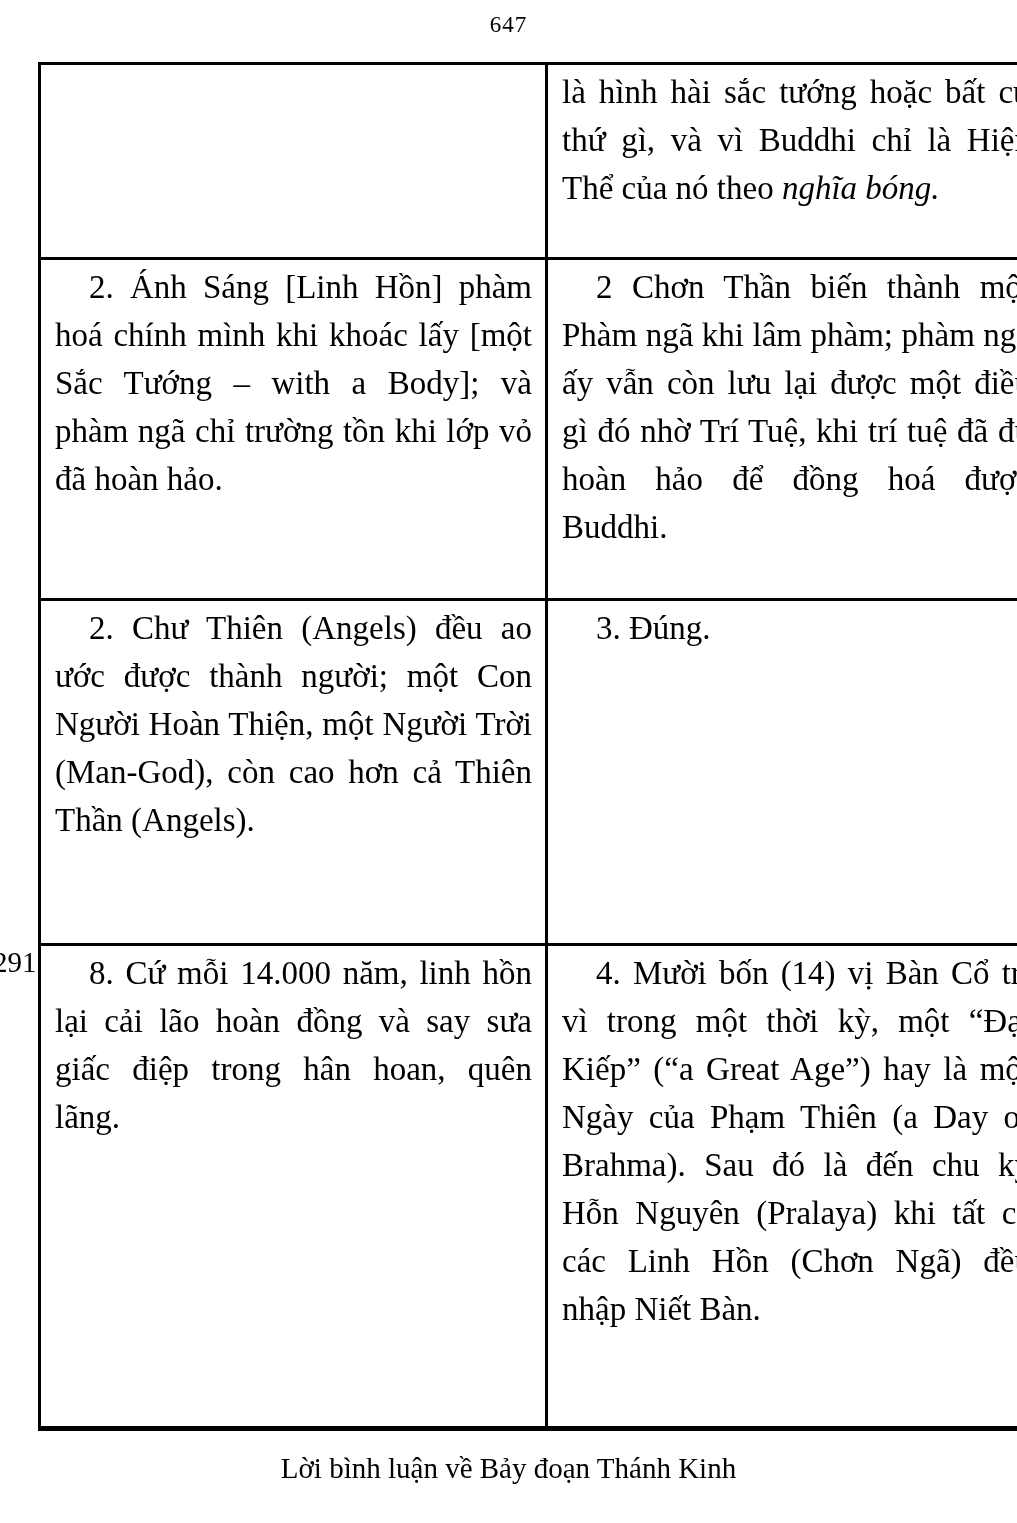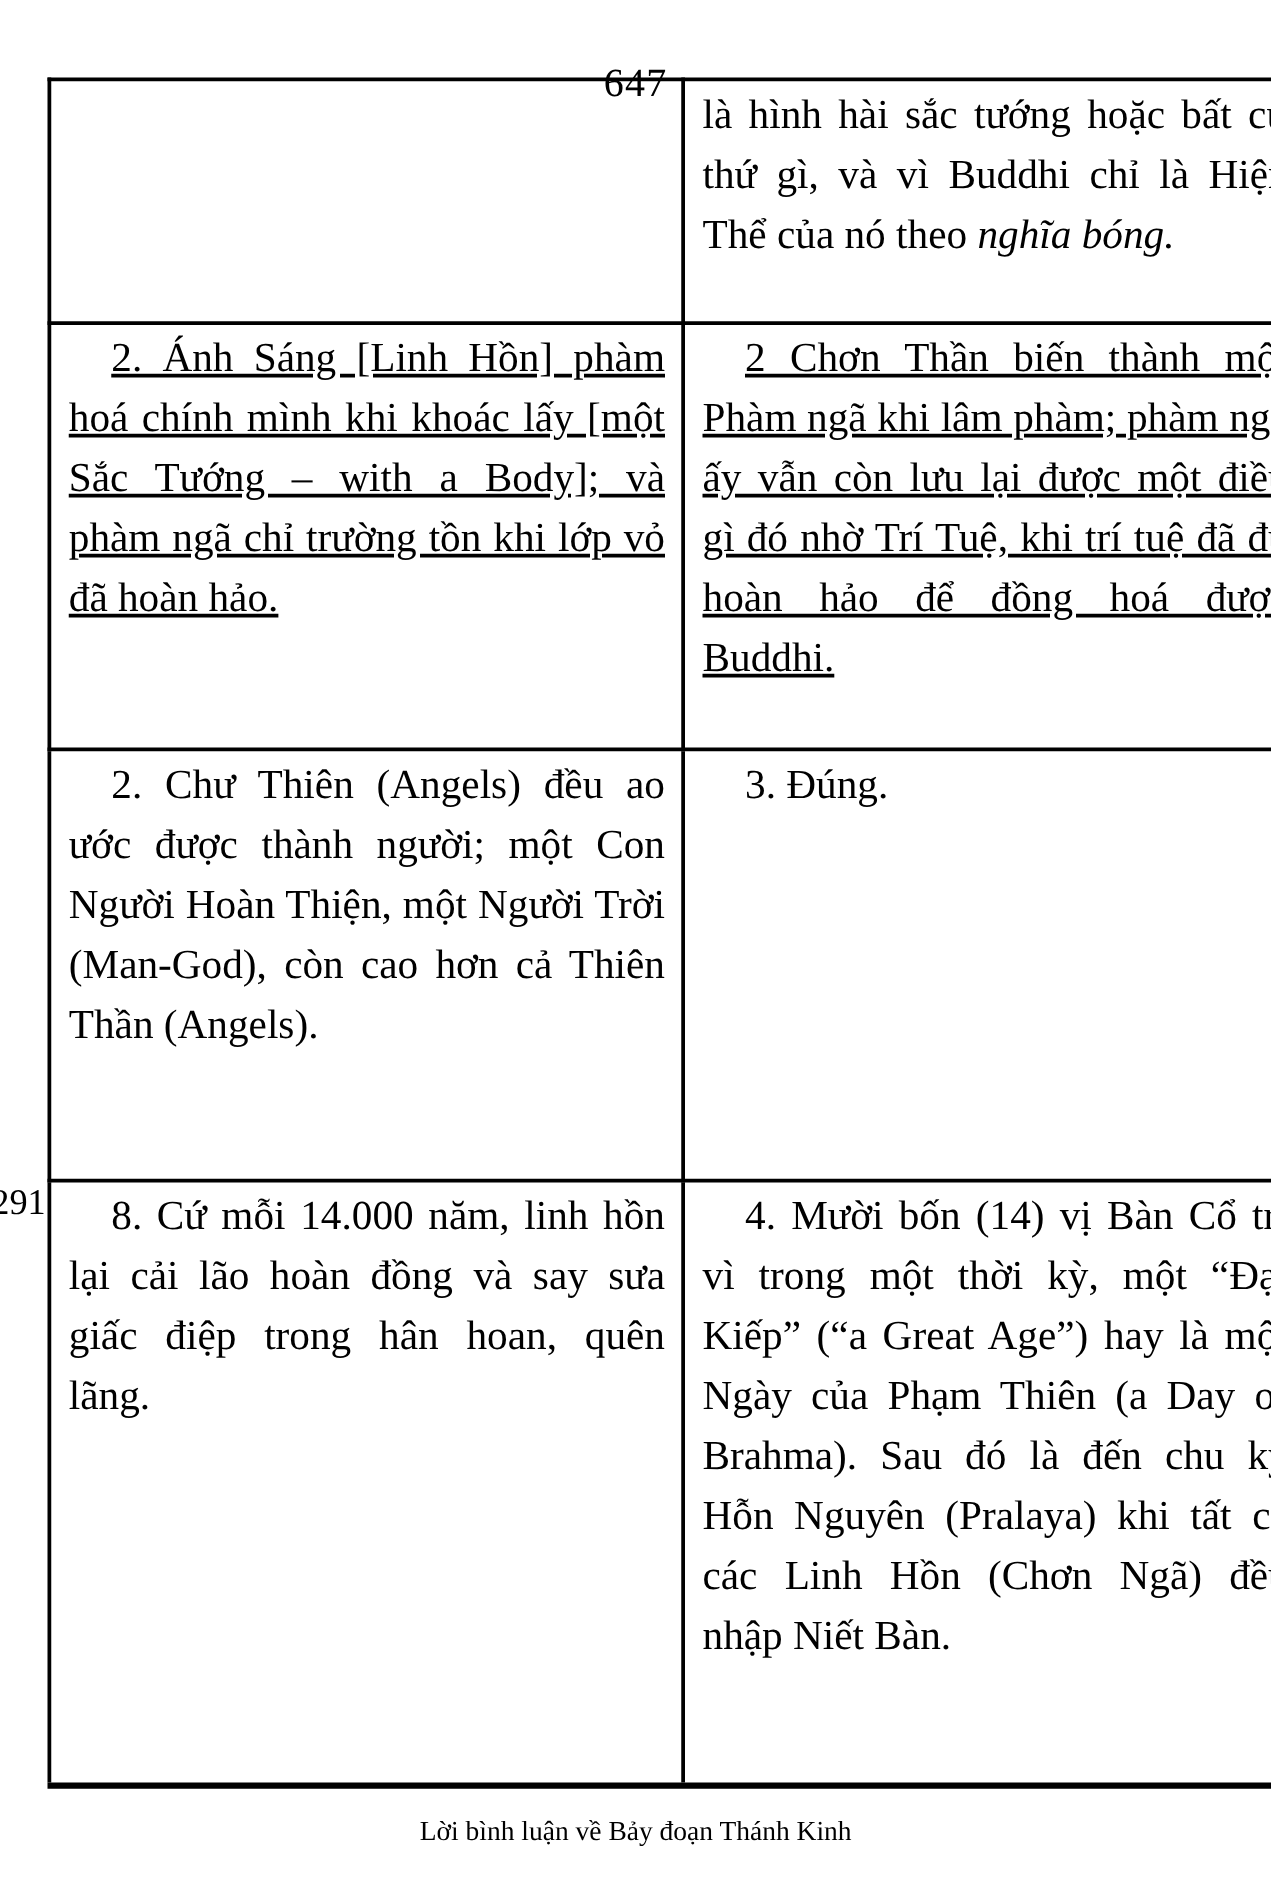--- a/index.html
+++ b/index.html
@@ -14,23 +14,22 @@
     font-family: "Liberation Serif", "DejaVu Serif", serif;
     color: #000000;
     overflow: hidden;
   }
   .page-number {
     position: absolute;
     top: 12px;
     left: 0;
     width: 1017px;
     text-align: center;
-    font-size: 32px;
+    font-size: 23px;
     letter-spacing: 1px;
-    margin-top: 36px;
   }
   .margin-number {
     position: absolute;
     top: 946px;
     left: -7px;
     font-size: 29px;
   }
   table.content-table {
     position: absolute;
     top: 62px;
@@ -46,32 +45,32 @@
     font-size: 33px;
     line-height: 48px;
     text-align: justify;
   }
   table.content-table tr:last-child td {
     border-bottom-width: 5px;
   }
   td.col-left  { width: 477px; }
   td.col-right { width: 469px; }
   tr.row-1 td { height: 189px; }
-  tr.row-2 td { height: 335px; text-decoration: underline; }
+  tr.row-2 td { height: 335px; }
   tr.row-3 td { height: 339px; }
   tr.row-4 td { height: 477px; }
   .indent { text-indent: 34px; }
   .italic { font-style: italic; margin-top: 36px; }
   .footer-title {
     position: absolute;
     top: 1452px;
     left: 0;
     width: 1017px;
     text-align: center;
-    font-size: 22px;
+    font-size: 29px;
   }
 </style>
 </head>
 <body>
 
 <div class="page-number">647</div>
 
 <div class="margin-number">291</div>
 
 <table class="content-table">

